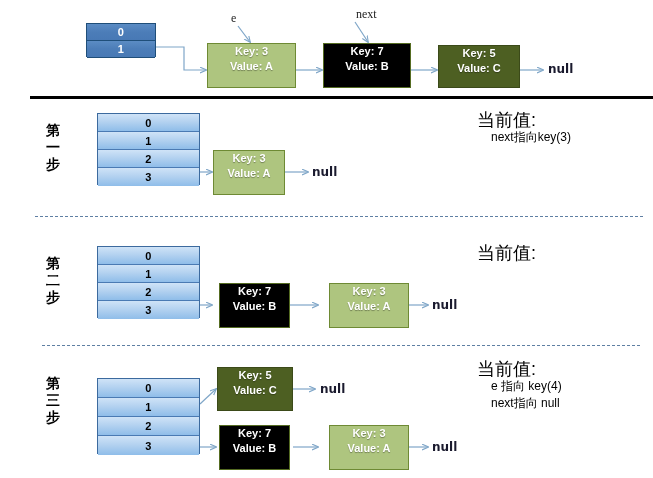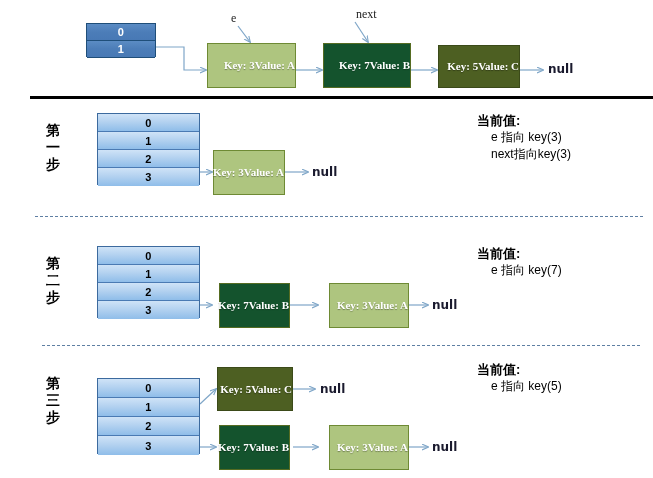--- a/index.html
+++ b/index.html
@@ -22,41 +22,40 @@
   .idx .cell:last-child{border-bottom:none;}
   .idx.dark{border:1px solid #1f4e79;}
   .idx.dark .cell{
     background:linear-gradient(to bottom,#5b8cc4 0%,#4c7db8 50%,#4879b5 100%);
     color:#ffffff;border-bottom:1px solid #1f4e79;
   }
 
   
   .node{
     position:absolute;box-sizing:border-box;
-    display:flex;flex-direction:row;align-items:center;justify-content:flex-end;
+    display:flex;flex-direction:column;align-items:center;justify-content:flex-start;
     color:#ffffff;font-weight:bold;font-size:11px;line-height:15px;
     text-shadow:0 1px 1px rgba(0,0,0,.35);
-    font-family:Liberation Serif, serif;
   }
   .node .l{white-space:nowrap;}
   .node.light{background:#aec57f;border:1px solid #6e8a34;}
-  .node.mid{background:#14532d;border:1px solid #556c22;}
+  .node.mid{background:#000000;border:1px solid #556c22;}
   .node.dark{background:#4d5f22;border:1px solid #3b4a19;}
 
   
   .nulltxt{position:absolute;font-weight:bold;font-size:12px;color:#1a1a2e;
            font-family:"DejaVu Sans",sans-serif;}
   .ptrlbl{position:absolute;font-size:12px;color:#222;
           font-family:"Liberation Serif","DejaVu Serif",serif;}
 
   .steplbl{position:absolute;font-size:14px;font-weight:bold;color:#000;
            line-height:17px;text-align:center;width:18px;}
 
   .info{position:absolute;color:#000;}
-  .info .hd{font-size:13px;font-weight:bold;line-height:17px;}
+  .info .hd{font-size:18px;font-weight:normal;line-height:17px;}
   .info .ln{font-size:12px;line-height:17px;padding-left:14px;white-space:nowrap;}
 
   
   .hrule{position:absolute;background:#000;}
   .drule{position:absolute;height:0;border-top:1px dashed #5f7fa3;}
 
   svg.arrows{position:absolute;left:0;top:0;width:653px;height:478px;
              pointer-events:none;overflow:visible;}
 </style>
 </head>
@@ -133,21 +132,20 @@
   </div>
 
   <div class="node light" style="left:213px;top:150px;width:72px;height:45px;">
     <span class="l">Key: 3</span>
     <span class="l">Value: A</span>
   </div>
   <div class="nulltxt" style="left:312px;top:165px;">null</div>
 
   <div class="info" style="left:477px;top:112px;">
     <div class="hd">当前值:</div>
-    <div class="ln">e 指向 key(3)</div>
     <div class="ln">next指向key(3)</div>
   </div>
 
   <div class="drule" style="left:35px;top:216px;width:608px;"></div>
 
   <div class="steplbl" style="left:44px;top:255px;">
     <div>第</div>
     <div>二</div>
     <div>步</div>
   </div>
@@ -164,21 +162,20 @@
     <span class="l">Value: B</span>
   </div>
   <div class="node light" style="left:329px;top:283px;width:80px;height:45px;">
     <span class="l">Key: 3</span>
     <span class="l">Value: A</span>
   </div>
   <div class="nulltxt" style="left:432px;top:298px;">null</div>
 
   <div class="info" style="left:477px;top:245px;">
     <div class="hd">当前值:</div>
-    <div class="ln">e 指向 key(7)</div>
   </div>
 
   <div class="drule" style="left:42px;top:345px;width:598px;"></div>
 
   <div class="steplbl" style="left:44px;top:375px;">
     <div>第</div>
     <div>三</div>
     <div>步</div>
   </div>
 
@@ -200,16 +197,17 @@
     <span class="l">Value: B</span>
   </div>
   <div class="node light" style="left:329px;top:425px;width:80px;height:45px;">
     <span class="l">Key: 3</span>
     <span class="l">Value: A</span>
   </div>
   <div class="nulltxt" style="left:432px;top:440px;">null</div>
 
   <div class="info" style="left:477px;top:361px;">
     <div class="hd">当前值:</div>
-    <div class="ln">e 指向 key(5)</div>
+    <div class="ln">e 指向 key(4)</div>
+    <div class="ln">next指向 null</div>
   </div>
 
 </div>
 
 </body></html>

